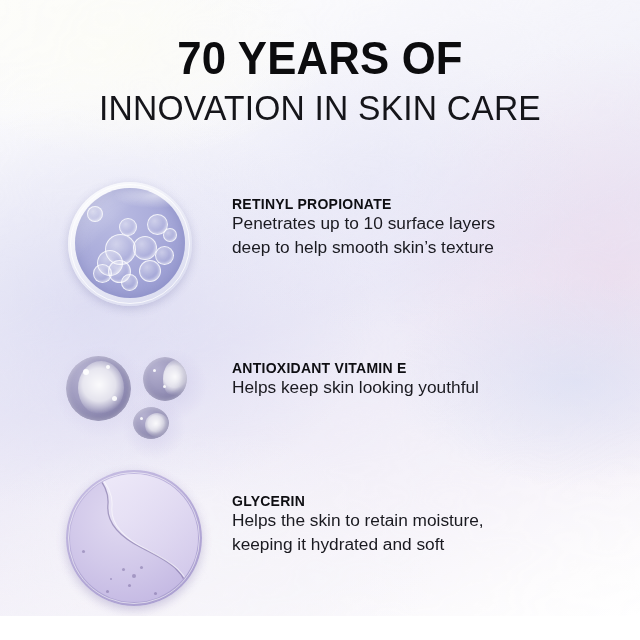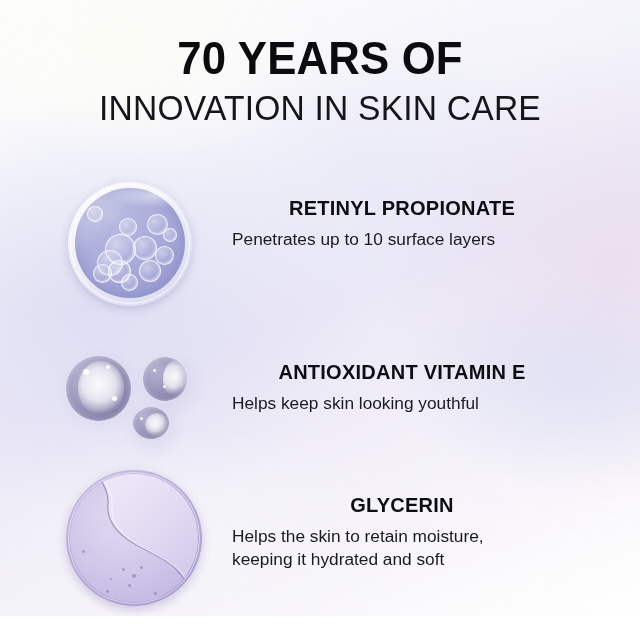--- a/index.html
+++ b/index.html
@@ -120,30 +120,28 @@
   .copy {
     position: absolute;
     left: 232px;
     width: 340px;
   }
   .row-1 .copy { top: 21px; }
   .row-2 .copy { top: 25px; }
   .row-3 .copy { top: 28px; }
 
   .ing-name {
-    font-size: 20px;
+    font-size: 14px;
     font-weight: 700;
     letter-spacing: .25px;
     color: #0e0e12;
     line-height: 1.1;
     white-space: nowrap;
-    text-align: center;
   }
   .ing-desc {
-    margin-top: 9px;
     font-size: 17.3px;
     font-weight: 400;
     color: #1a1a20;
     line-height: 1.35;
   }
   .ing-desc span { display: block; white-space: nowrap; }
 
   
   .dish-a {
     position: absolute;
@@ -355,20 +353,21 @@
           </div>
           <div class="dish-a-sheen"></div>
           <div class="dish-a-ring"></div>
         </div>
       </div>
 
       <div class="copy">
         <div class="ing-name">RETINYL PROPIONATE</div>
         <div class="ing-desc">
           <span>Penetrates up to 10 surface layers</span>
+          <span>deep to help smooth skin’s texture</span>
         </div>
       </div>
     </div>
 
     <div class="row row-3">
 
       <div class="visual">
         <div class="dish-b">
           <div class="dish-b-glow"></div>
           <div class="dish-b-rim"></div>

